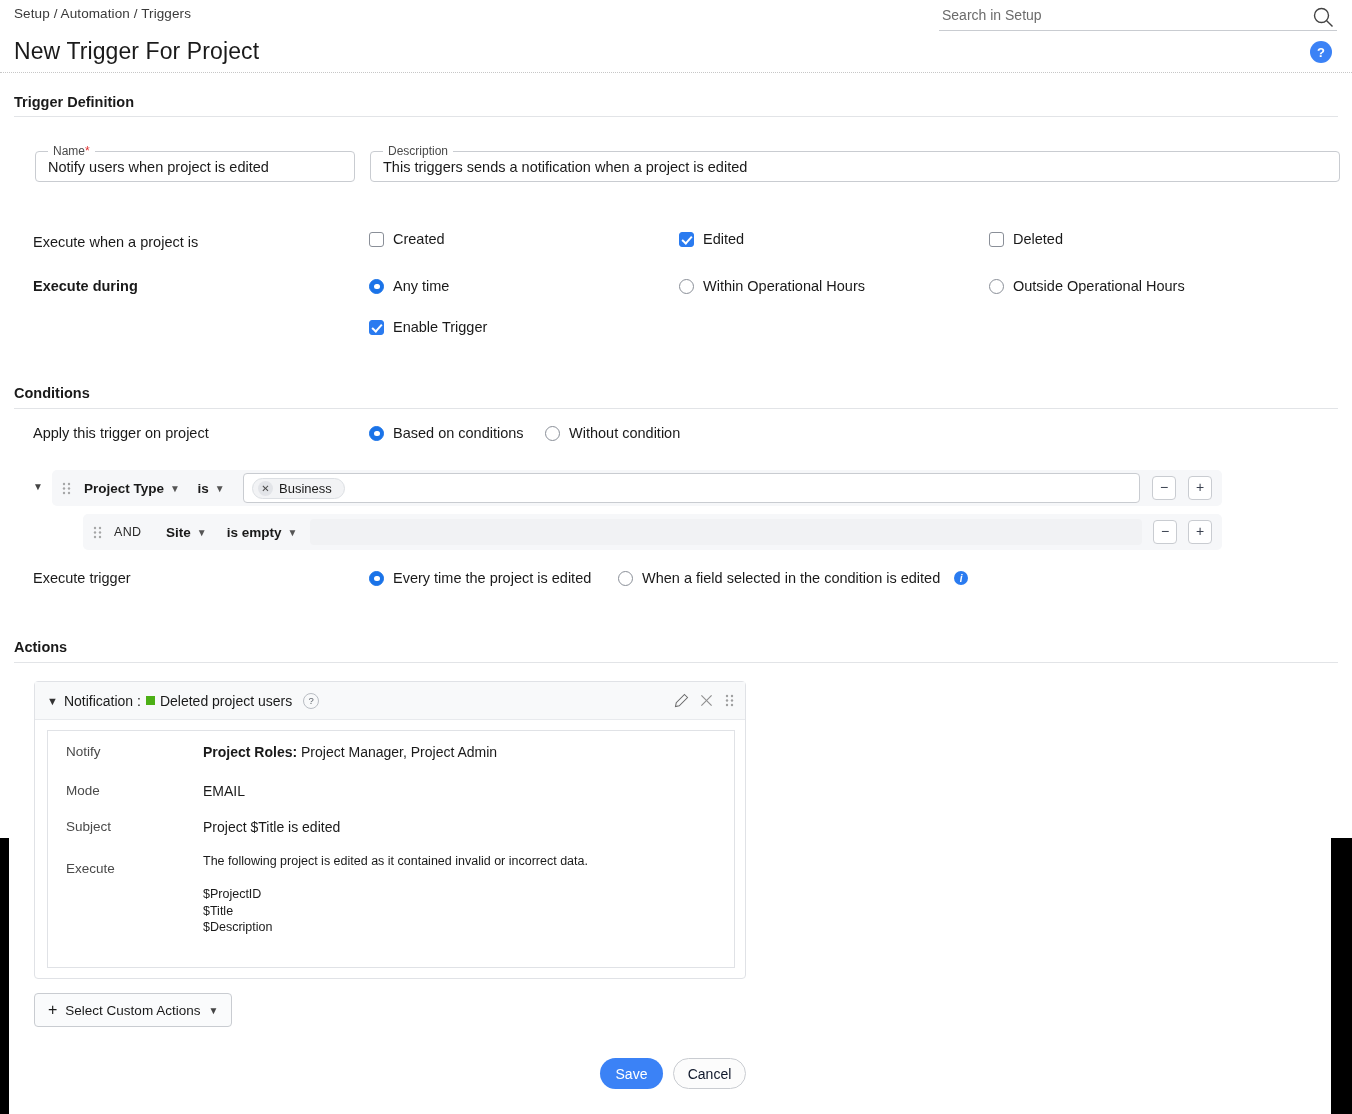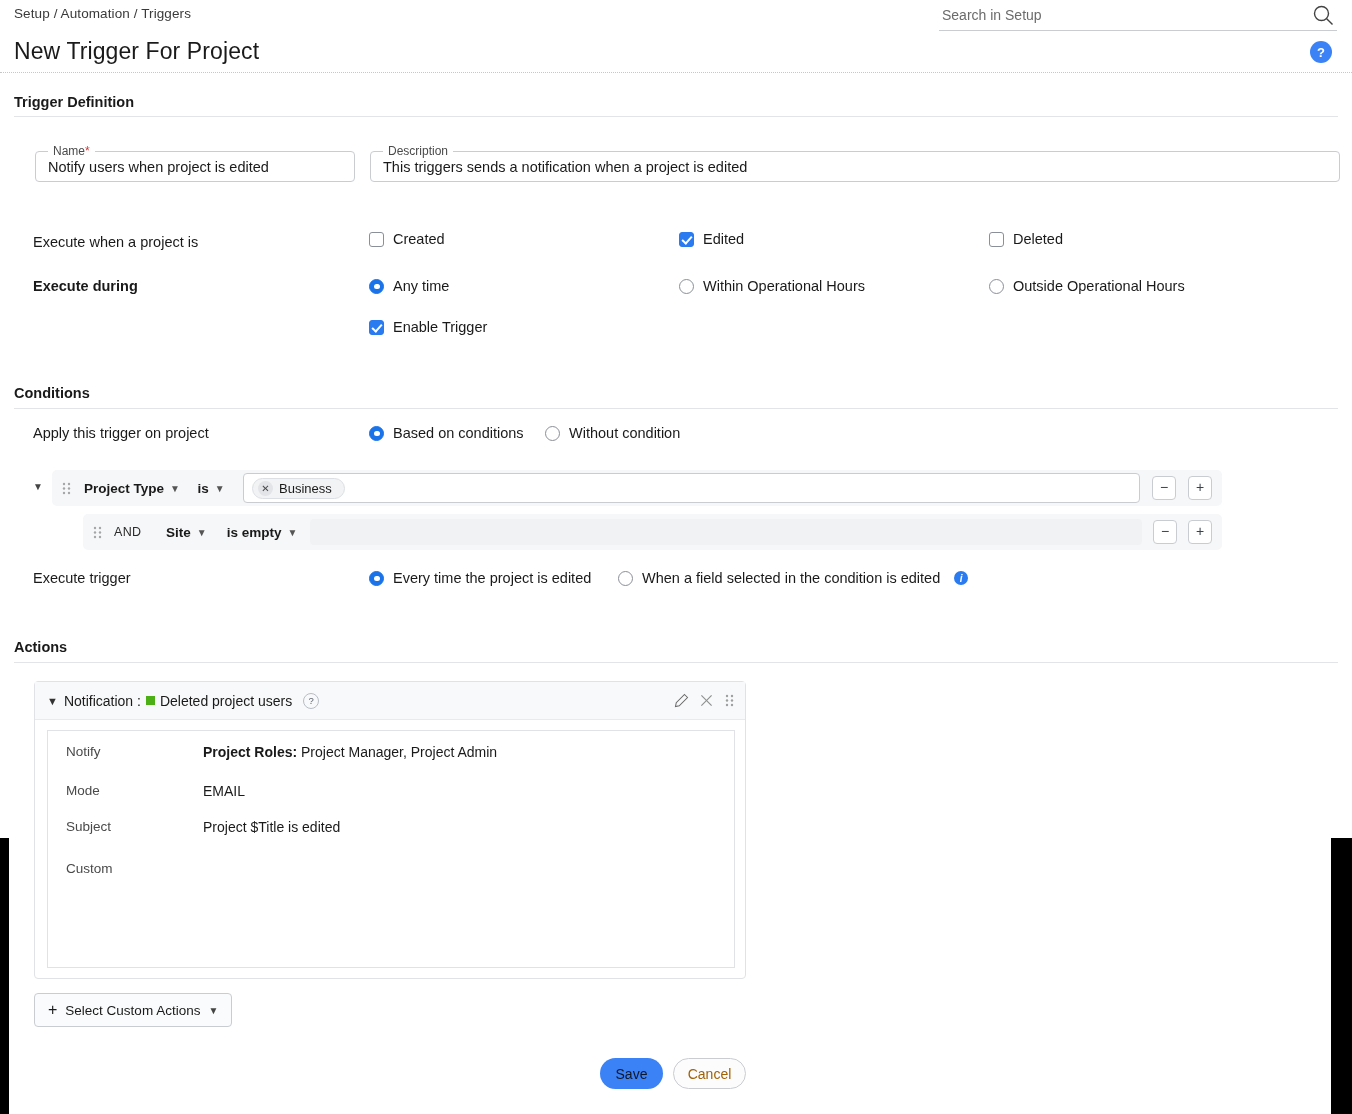--- a/index.html
+++ b/index.html
@@ -16,21 +16,21 @@
 
   
   .breadcrumb {
     position:absolute; left:14px; top:6px;
     font-size: 13.5px; color:#3a3a3a; letter-spacing:.1px;
     white-space: nowrap;
   }
   .search-wrap {
     position:absolute; left:939px; top:3px; width:398px; height:28px;
     border-bottom: 1.5px solid #c9ccd1;
-    display:flex; justify-content:space-between;
+    display:flex; align-items:center; justify-content:space-between;
   }
   .search-input {
     border:none; outline:none; background:transparent;
     font-family:"Liberation Sans", sans-serif; font-size:14px; color:#1a1a1a;
     width: 330px; padding:0 0 4px 3px;
   }
   .search-input::placeholder { color:#6b6b6b; opacity:1; }
   .search-icon { width:24px; height:24px; margin-right:2px; opacity:.85; }
 
   .page-title {
@@ -184,26 +184,26 @@
 
   
   .ghost-btn {
     position:absolute; left:34px; top:993px; height:34px;
     border:1px solid #c9ccd1; border-radius:4px; background:#fafbfc;
     display:flex; align-items:center; gap:8px; padding:0 13px;
     font-size:13.5px; color:#1a1a1a; cursor:pointer;
   }
   .btn-save {
     position:absolute; left:600px; top:1058px; width:63px; height:31px;
-    background:#3b82f6; color:#0f172a; border:none; border-radius:16px;
+    background:#3b82f6; color:#ffffff; border:none; border-radius:16px;
     font-family:"Liberation Sans", sans-serif; font-size:14px; cursor:pointer;
   }
   .btn-cancel {
     position:absolute; left:673px; top:1058px; width:73px; height:31px;
-    background:#fcfcfc; color:#a16207; border:1px solid #c9ccd1; border-radius:16px;
+    background:#fcfcfc; color:#0f172a; border:1px solid #c9ccd1; border-radius:16px;
     font-family:"Liberation Sans", sans-serif; font-size:14px; cursor:pointer;
   }
 
   
   .edge-bar { position:absolute; background:#000; }
   .edge-left  { left:0;    top:838px; width:9px;  height:276px; }
   .edge-right { left:1331px; top:838px; width:21px; height:276px; }
 </style>
 </head>
 <body>
@@ -389,21 +389,27 @@
       </div>
       <div class="detail-row" style="left:0; top:52px;">
         <span class="d-label">Mode</span>
         <span class="d-val">EMAIL</span>
       </div>
       <div class="detail-row" style="left:0; top:88px;">
         <span class="d-label">Subject</span>
         <span class="d-val">Project $Title is edited</span>
       </div>
       <div class="detail-row" style="left:0; top:122px;">
-        <span class="d-label" style="padding-top:8px;">Custom</span>
+        <span class="d-label" style="padding-top:8px;">Execute</span>
+        <span class="msg-body">
+          <span>The following project is edited as it contained invalid or incorrect data.</span><br><br>
+          <span>$ProjectID</span><br>
+          <span>$Title</span><br>
+          <span>$Description</span>
+        </span>
       </div>
     </div>
   </div>
 
   <div class="ghost-btn">
     <span style="font-size:16px;">+</span>
     <span>Select Custom Actions</span>
     <span style="font-size:10px; color:#444;">▼</span>
   </div>
 

